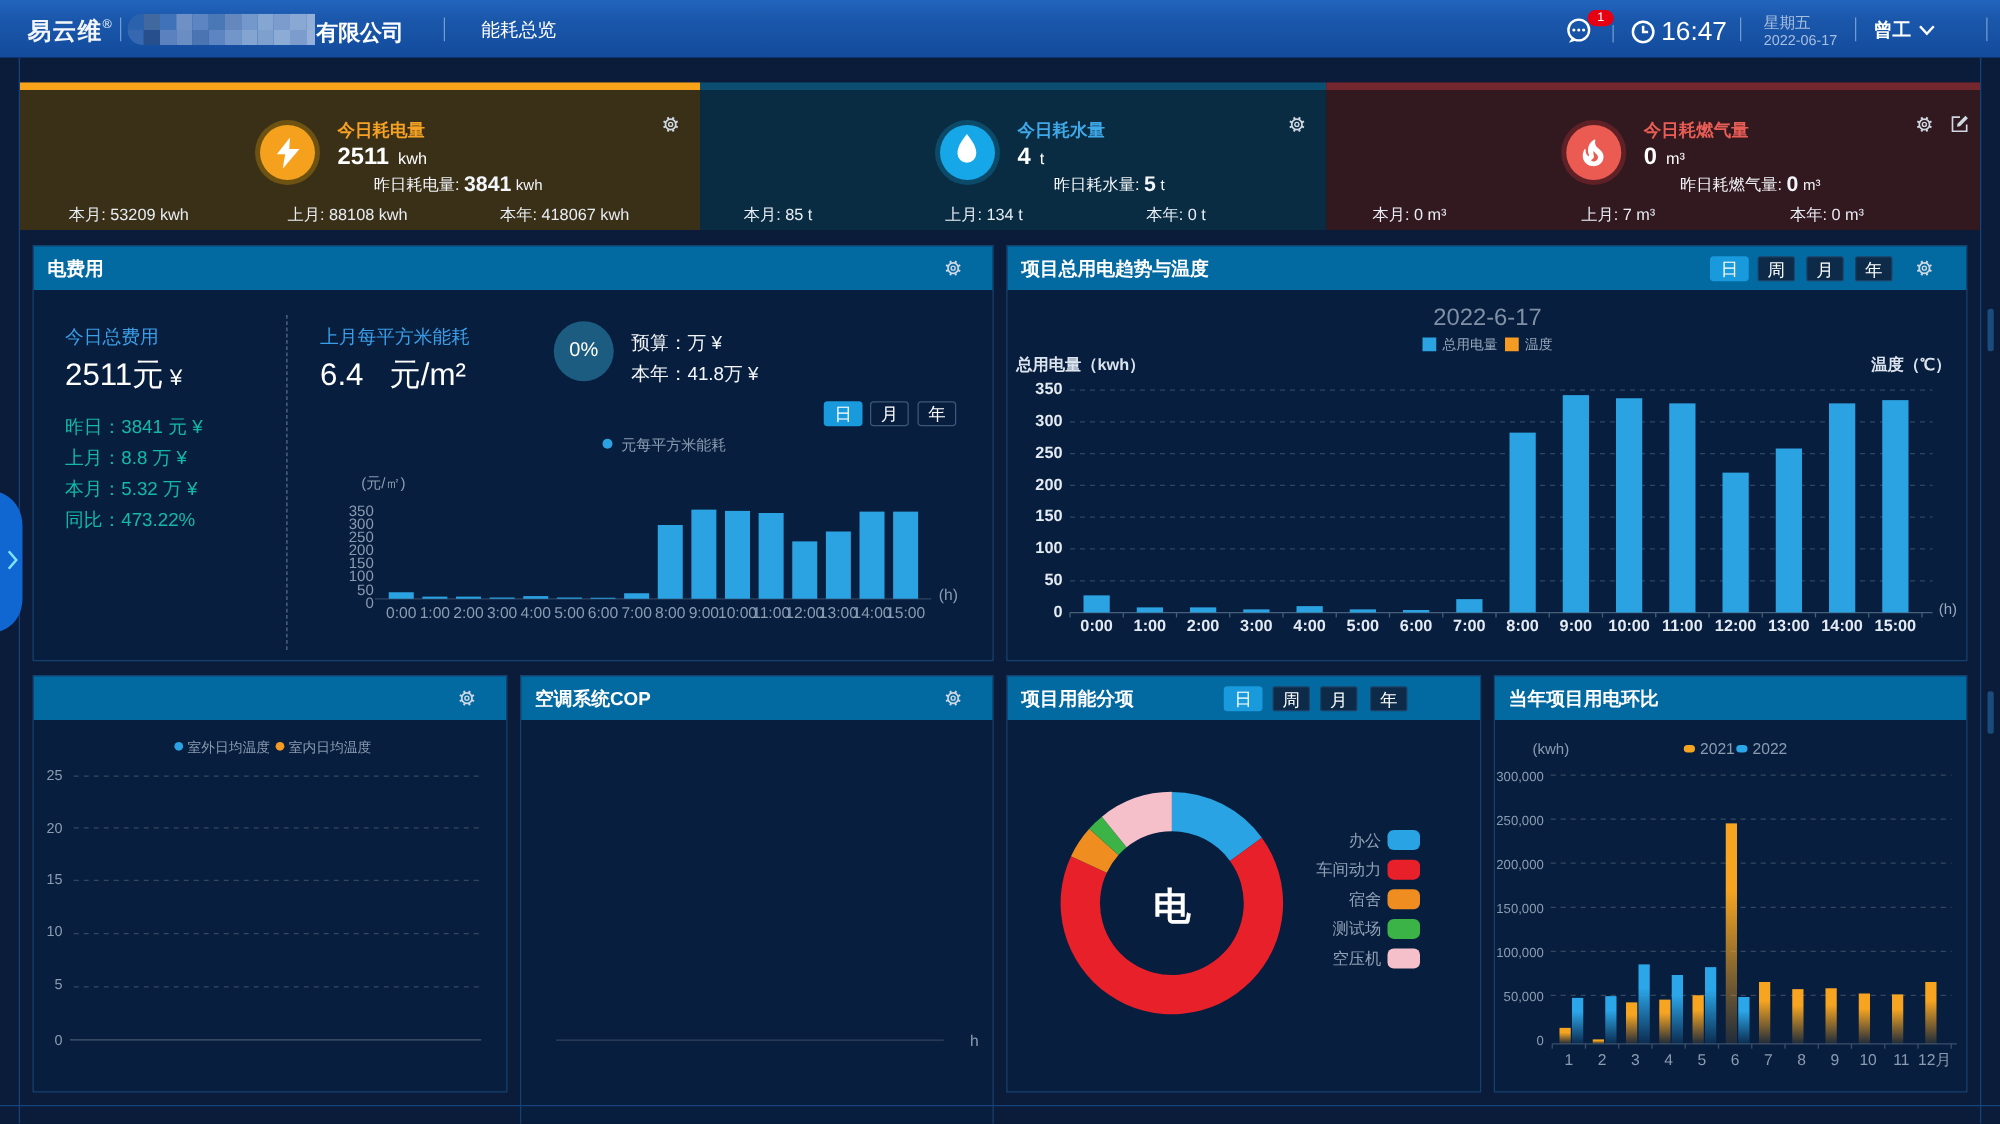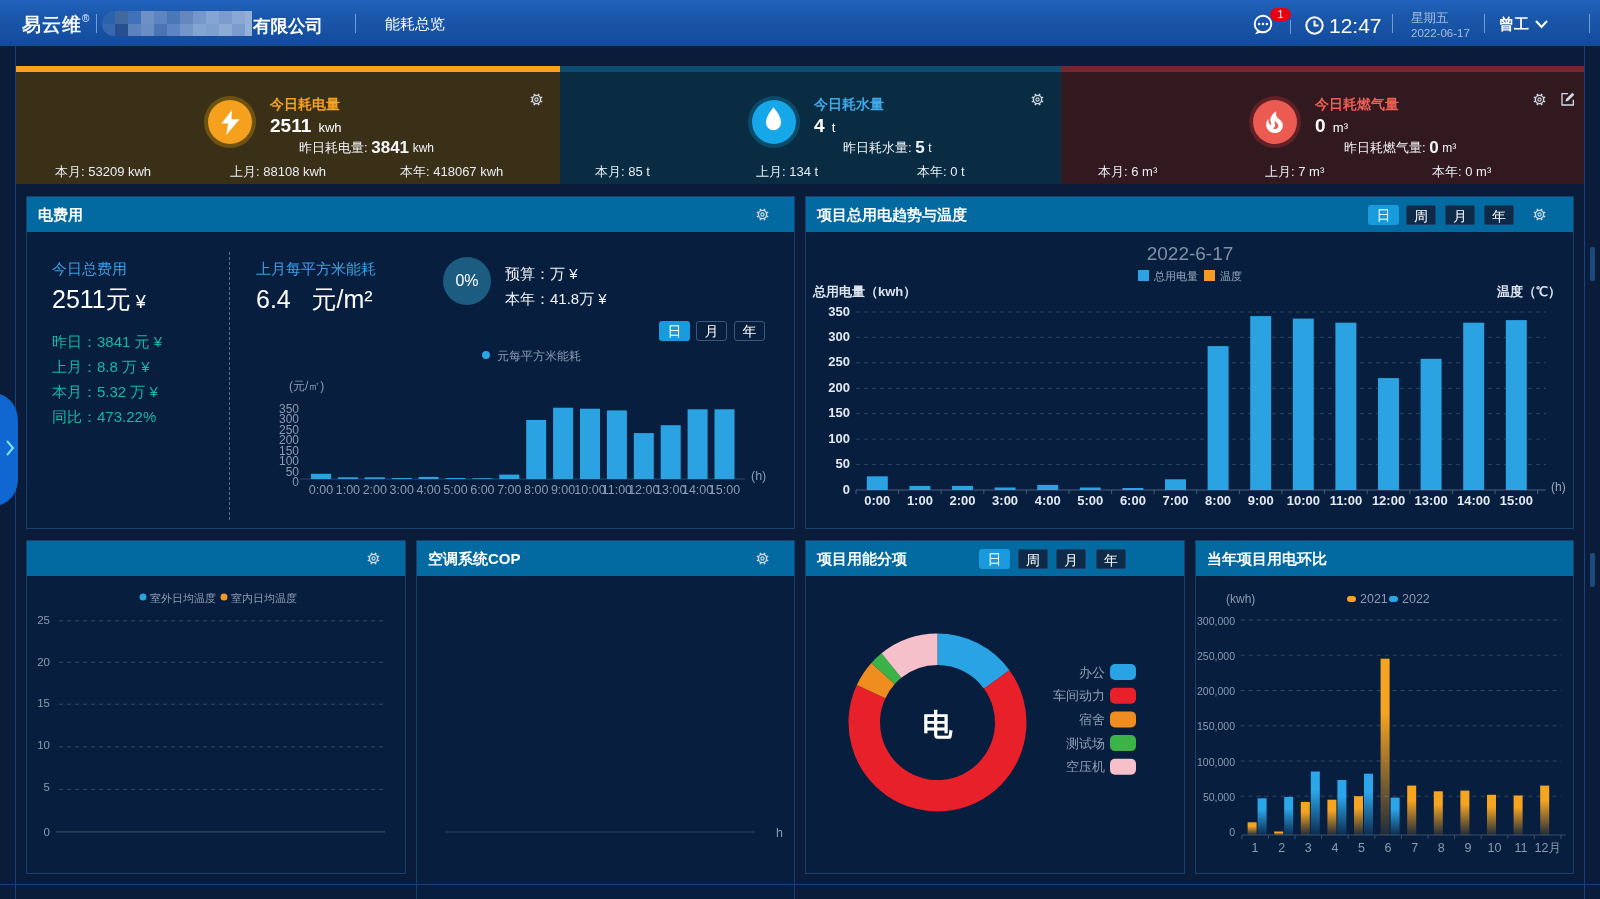--- a/index.html
+++ b/index.html
@@ -43,21 +43,21 @@
     <circle cx="8.1" cy="10" r="1.25" fill="#fff"></circle>
         <circle cx="12" cy="10" r="1.25" fill="#fff"></circle>
         <circle cx="15.9" cy="10" r="1.25" fill="#fff"></circle>
   </svg>
   <div class="abs" style="left:1270px;top:8px;min-width:21px;height:13px;background:#e60012;border-radius:7px;color:#fff;font-size:10px;text-align:center;line-height:13px;">1</div>
   <div class="navsep" style="left:1290px;top:20px;height:14px;"></div>
   <svg class="abs" style="left:1305px;top:16px;" width="19" height="19" viewBox="0 0 19 19">
     <circle cx="9.5" cy="9.5" r="8.2" fill="none" stroke="#fff" stroke-width="2"></circle>
     <path d="M9.5 4.5 L9.5 9.5 L13.5 9.5" fill="none" stroke="#fff" stroke-width="2"></path>
   </svg>
-  <div class="abs" style="left:1329px;top:14px;font-size:21px;color:#fff;">12:47</div>
+  <div class="abs" style="left:1329px;top:14px;font-size:21px;color:#fff;">16:47</div>
   <div class="navsep" style="left:1392px;"></div>
   <div class="abs" style="left:1411px;top:10px;font-size:12.5px;color:#a8bedf;">星期五</div>
   <div class="abs" style="left:1411px;top:27px;font-size:11.5px;color:#a8bedf;">2022-06-17</div>
   <div class="navsep" style="left:1484px;"></div>
   <div class="abs" style="left:1499px;top:15px;font-size:15px;font-weight:bold;color:#fff;">曾工</div>
   <svg class="abs" style="left:1534px;top:19px;" width="15" height="10" viewBox="0 0 15 10">
     <path d="M2 2 L7.5 8 L13 2" fill="none" stroke="#fff" stroke-width="2"></path>
   </svg>
   <div class="navsep" style="left:1589px;"></div>
 </div>
@@ -121,21 +121,21 @@
 </div>
 <div class="card" style="left:1061px;width:523px;background:#32191f;border-top:6px solid #75272f;">
   <div class="cicon" style="left:188px;top:24px;width:52px;height:52px;background:#5f2026;"></div>
   <div class="cicon" style="left:192px;top:28px;width:44px;height:44px;background:#ec5b52;"></div>
   <svg class="abs" style="left:201px;top:36px;" width="25" height="29" viewBox="0 0 24 24">
         <path fill="#fff" d="M19.48 12.35c-1.57-4.08-7.16-4.3-5.81-10.23.1-.44-.37-.78-.75-.55C9.29 3.71 6.68 8 8.87 13.62c.18.46-.36.89-.75.59-1.81-1.37-2-3.34-1.84-4.75.06-.52-.62-.77-.91-.34C4.69 10.16 4 11.84 4 14.37c.38 5.6 5.11 7.32 6.81 7.54 2.43.31 5.06-.14 6.95-1.87 2.08-1.93 2.84-5.01 1.72-7.69zm-9.28 5.03c1.44-.35 2.18-1.39 2.38-2.31.33-1.43-.96-2.83-.09-5.09.33 1.87 3.27 3.04 3.27 5.08.08 2.53-2.66 4.7-5.56 2.32z"></path>
       </svg>
   <div class="ctitle" style="left:254px;color:#e85d55;">今日耗燃气量</div>
   <div class="cval" style="left:254px;">0<span style="font-size:13px;font-weight:normal;">&nbsp;&nbsp;m³</span></div>
   <div class="cyd" style="left:254px;">昨日耗燃气量: <span style="font-size:17px;font-weight:bold;vertical-align:-1px;">0</span> <span style="font-size:12px;">m³</span></div>
-  <div class="cbot" style="left:37px;">本月: 6 m³</div>
+  <div class="cbot" style="left:37px;">本月: 0 m³</div>
       <div class="cbot" style="left:204px;">上月: 7 m³</div>
       <div class="cbot" style="left:371px;">本年: 0 m³</div>
   <svg class="gear" style="left:471px;top:20px;" viewBox="0 0 24 24">
         <g stroke="#cfd8e3" fill="none">
           <circle cx="12" cy="12" r="6.6" stroke-width="2.2"></circle>
           <circle cx="12" cy="12" r="2.6" stroke-width="1.8"></circle>
           <g stroke-width="2.6">
             <line x1="14.6" y1="5.7" x2="15.8" y2="2.9"></line>
             <line x1="18.3" y1="9.4" x2="21.1" y2="8.2"></line>
             <line x1="18.3" y1="14.6" x2="21.1" y2="15.8"></line>

